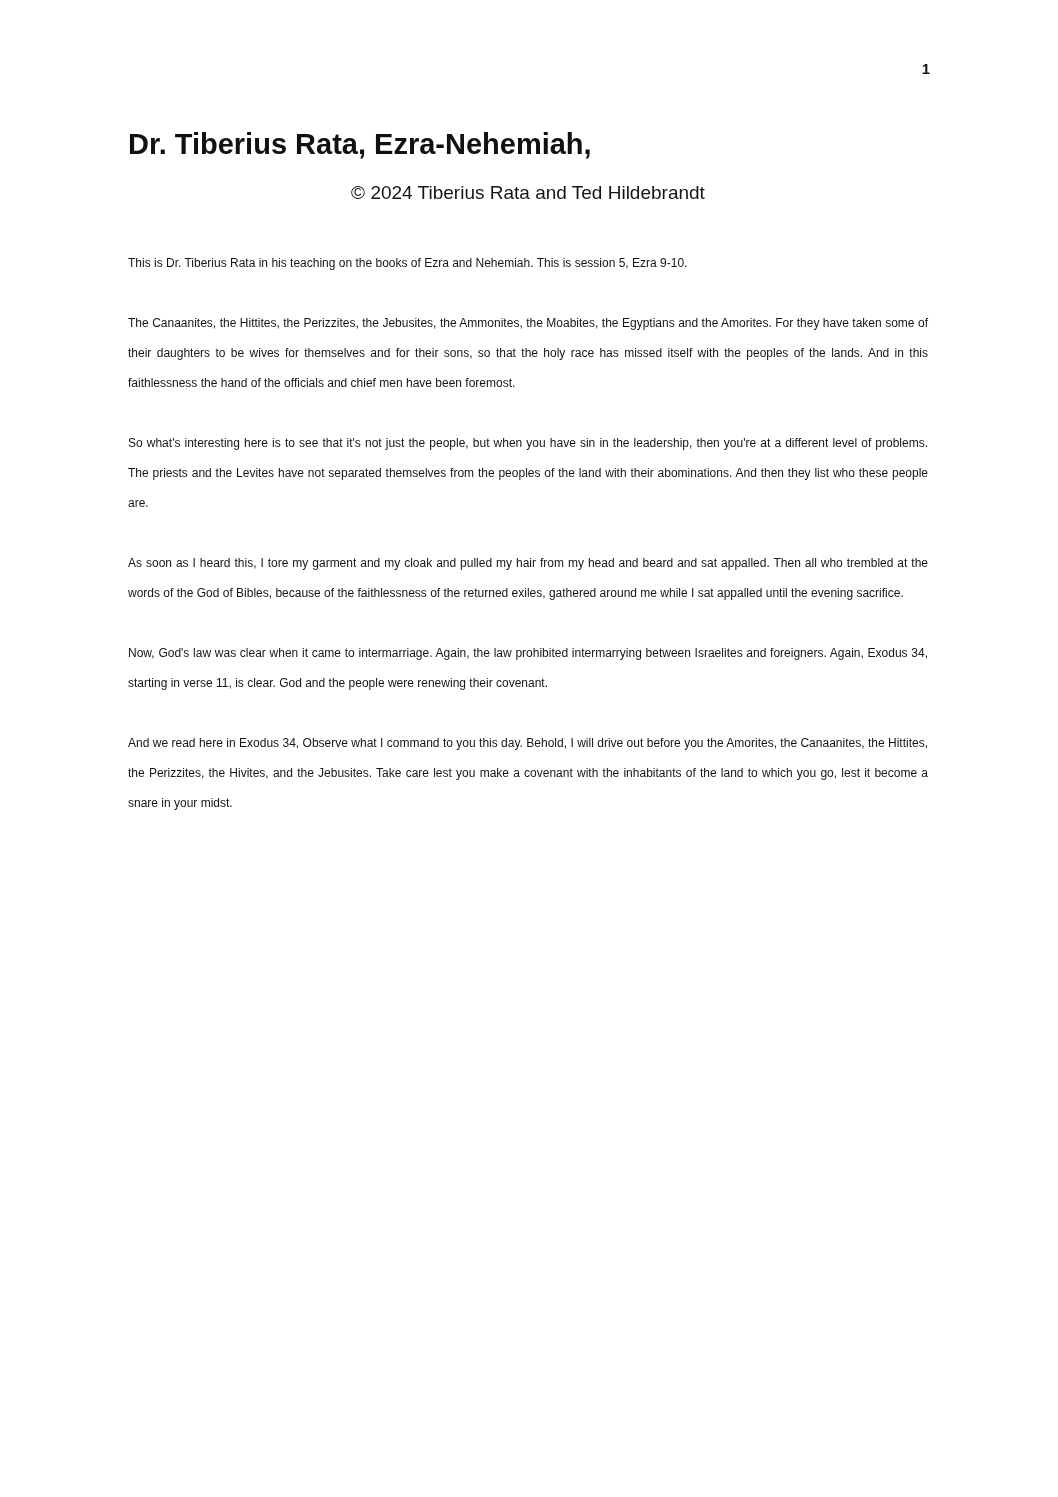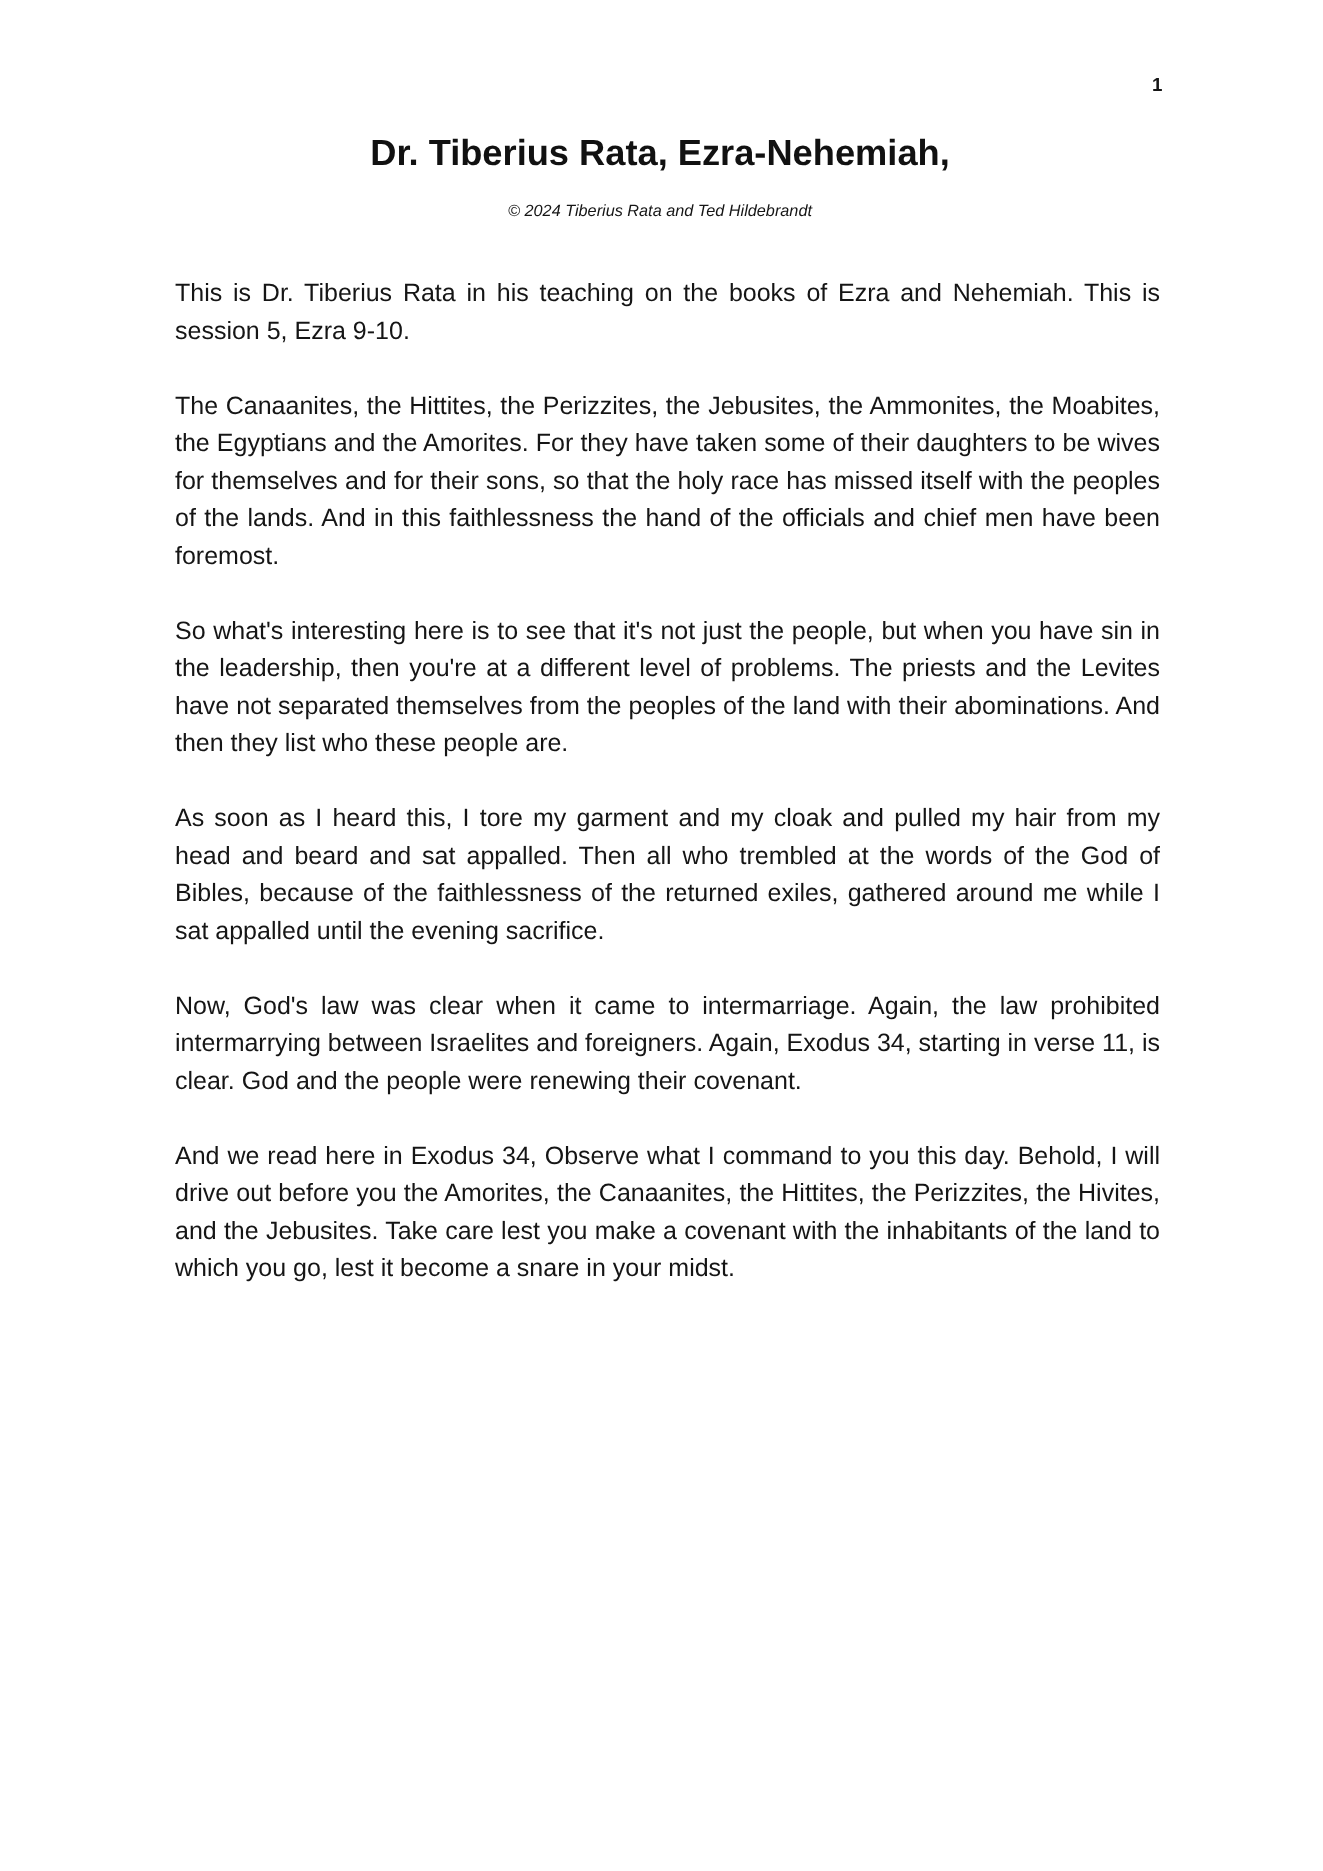--- a/index.html
+++ b/index.html
@@ -19,39 +19,37 @@
   }
   .page-number {
     position: absolute;
     top: 60px;
     right: 128px;
     font-size: 15px;
     font-weight: bold;
     color: #151515;
   }
   .doc-title {
-    margin: 47px 0 4px 0;
-    text-align: center;
+    margin: 68px 0 4px 0;
     font-size: 29px;
     font-weight: bold;
     line-height: 1.45;
     color: #111111;
   }
   .copyright {
     text-align: center;
-    font-size: 13px;
+    font-size: 19px;
     margin: 17px 0 44px 0;
     color: #151515;
-    font-style: italic;
   }
   .body-text p {
-    font-size: 20px;
+    font-size: 12px;
     line-height: 30px;
     text-align: justify;
-    margin: 0 0 30px 12px;
+    margin: 0 0 30px 0;
     color: #151515;
   }
   .verse-num {
     font-weight: bold;
     text-decoration: underline;
   }
 </style>
 </head>
 <body>
 

